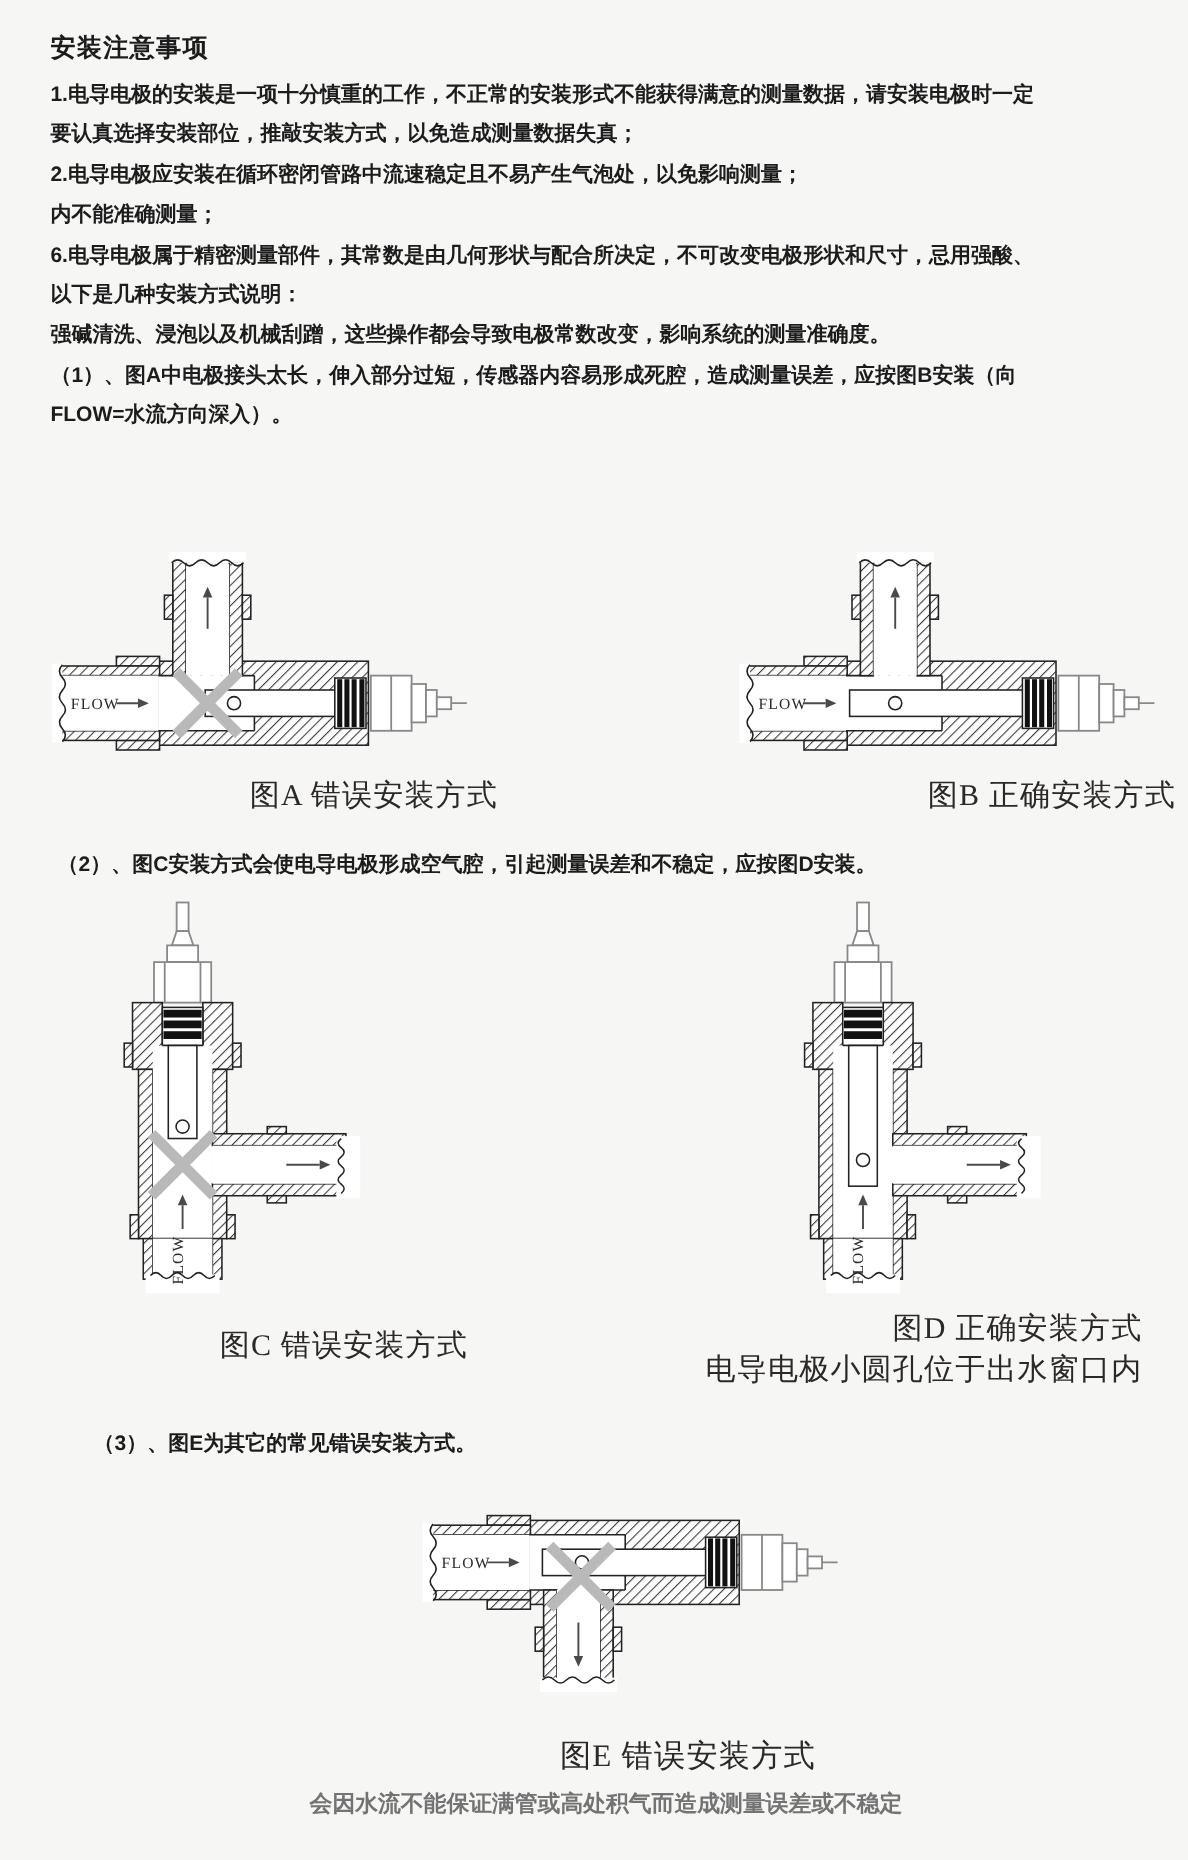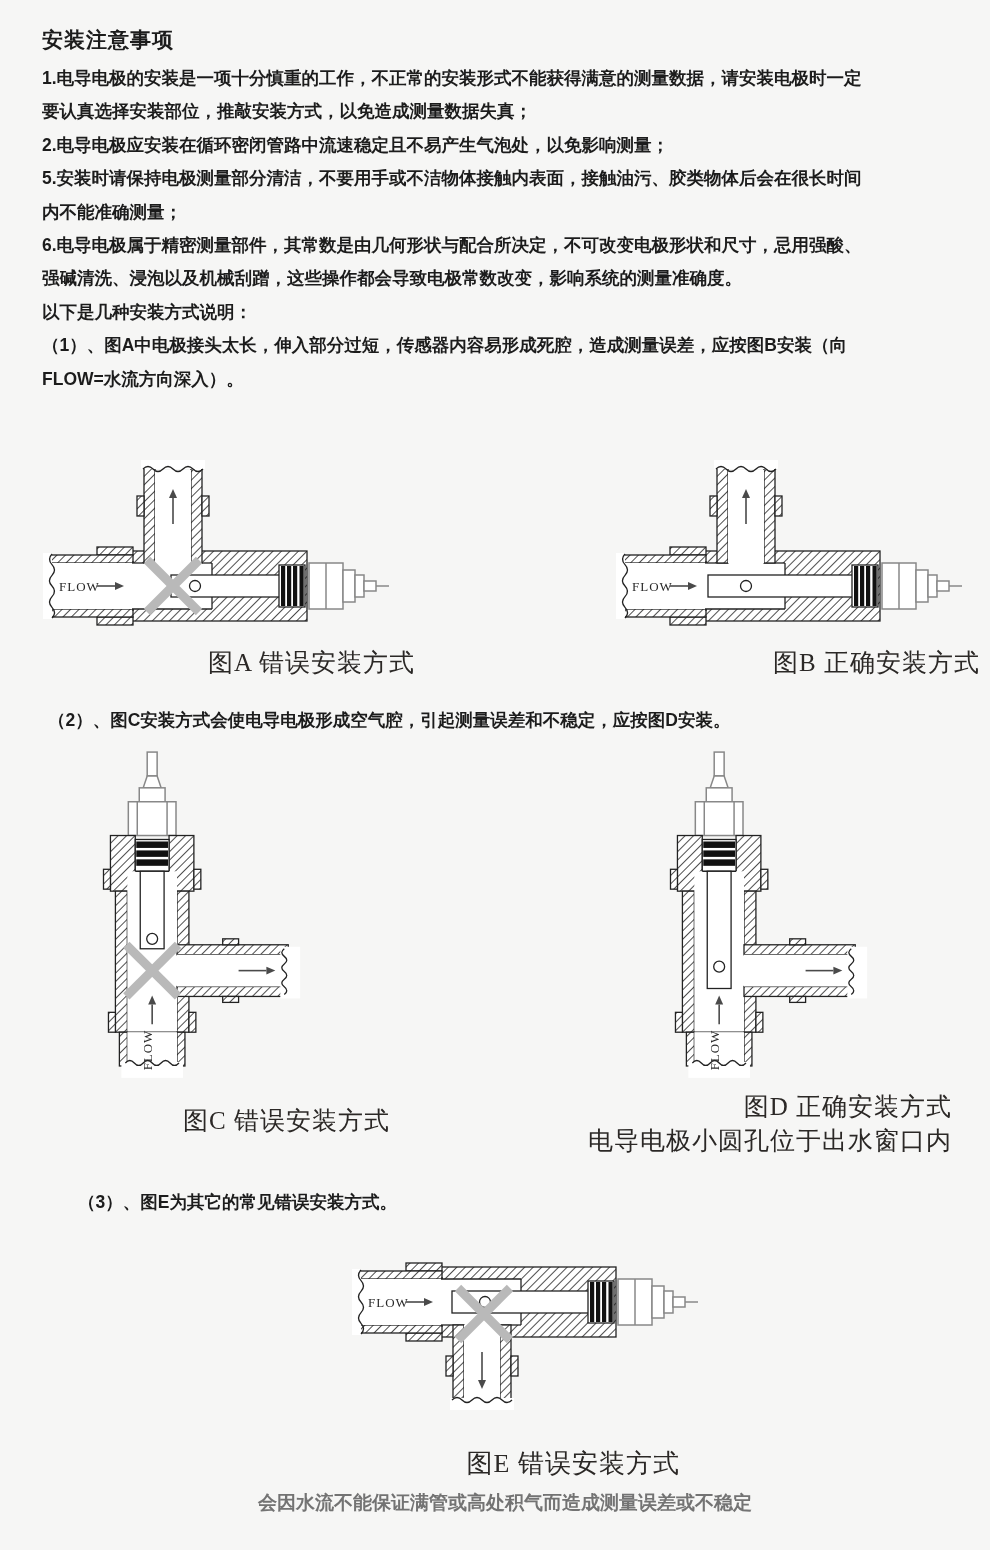--- a/index.html
+++ b/index.html
@@ -20,25 +20,24 @@
 <body>
 
 <div class="canvas">
 
   <div class="title">安装注意事项</div>
 
   <div class="body-text" id="body-lines">
       <div class="bline">1.电导电极的安装是一项十分慎重的工作，不正常的安装形式不能获得满意的测量数据，请安装电极时一定</div>
       <div class="bline">要认真选择安装部位，推敲安装方式，以免造成测量数据失真；</div>
       <div class="bline">2.电导电极应安装在循环密闭管路中流速稳定且不易产生气泡处，以免影响测量；</div>
-      <div class="bline">5.安装时请保持电极测量部分清洁，不要用手或不洁物体接触内表面，接触油污、胶类物体后会在很长时间</div>
       <div class="bline">内不能准确测量；</div>
       <div class="bline">6.电导电极属于精密测量部件，其常数是由几何形状与配合所决定，不可改变电极形状和尺寸，忌用强酸、</div>
+      <div class="bline">以下是几种安装方式说明：</div>
       <div class="bline">强碱清洗、浸泡以及机械刮蹭，这些操作都会导致电极常数改变，影响系统的测量准确度。</div>
-      <div class="bline">以下是几种安装方式说明：</div>
       <div class="bline">（1）、图A中电极接头太长，伸入部分过短，传感器内容易形成死腔，造成测量误差，应按图B安装（向</div>
       <div class="bline">FLOW=水流方向深入）。</div>
     </div>
 
   <div class="fig" id="figA" style="left:43px;top:458px;width:380px;height:192px">
       <svg viewBox="0 0 380 192">
         <defs>
           <pattern id="hA" patternUnits="userSpaceOnUse" width="6" height="6" patternTransform="rotate(45)">
             <rect width="6" height="6" fill="#fff"></rect>
             <line x1="0" y1="0" x2="0" y2="6" stroke="#3a3a3a" stroke-width="1.8"></line>

